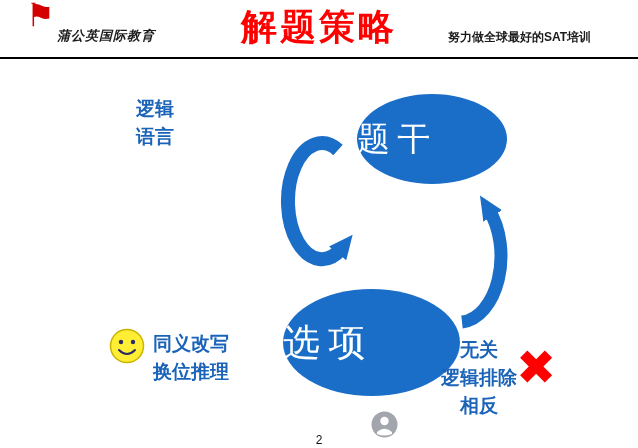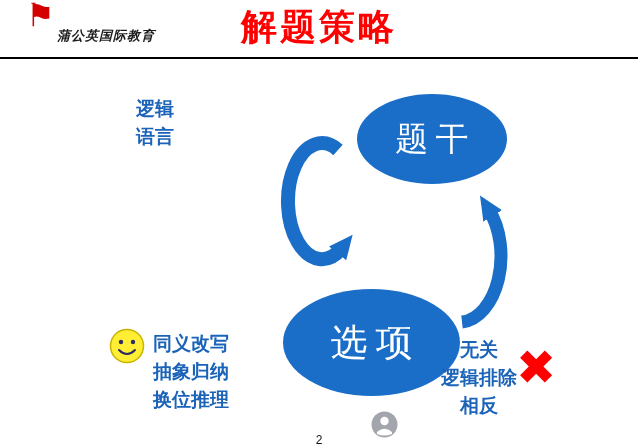--- a/index.html
+++ b/index.html
@@ -5,21 +5,21 @@
   *{box-sizing:border-box;margin:0;padding:0;}
   body{background:#ffffff;font-family:"Liberation Sans","DejaVu Sans",sans-serif;}
   #slide{position:relative;width:638px;height:448px;background:#ffffff;overflow:hidden;}
 
   .flag{position:absolute;left:26px;top:-2px;font-size:32px;line-height:1.1;color:#d40000;}
   .org{position:absolute;left:57px;top:27px;font-size:13px;font-weight:bold;color:#1a1a1a;letter-spacing:1px;font-style:italic;}
   .title{position:absolute;left:0;right:0;top:3px;text-align:center;font-size:36px;font-weight:bold;color:#fe0000;letter-spacing:3px;}
   .slogan{position:absolute;left:448px;top:29px;font-size:12px;font-weight:bold;color:#1a1a1a;}
   .divider{position:absolute;left:0;top:57px;width:638px;height:2px;background:#000;}
 
-  .ellipse{position:absolute;border-radius:50%;background:#1b6ec8;color:#fff;display:flex;align-items:center;justify-content:center;font-family:"Liberation Serif","DejaVu Serif",serif;z-index:2;}
+  .ellipse{position:absolute;border-radius:50%;background:#1b6ec8;color:#fff;display:flex;align-items:center;justify-content:flex-start;font-family:"Liberation Serif","DejaVu Serif",serif;z-index:2;}
   .ellipse span{letter-spacing:.22em;margin-right:-.22em;}
   #el-passage{left:60px;top:169px;width:218px;height:124px;font-size:42px;}
   #el-stem{left:357px;top:94px;width:150px;height:90px;font-size:33px;}
   #el-options{left:283px;top:289px;width:177px;height:107px;font-size:37px;}
 
   .bluenote{position:absolute;color:#1a63b8;font-weight:bold;font-size:19px;line-height:28px;z-index:4;}
   .bluenote span{display:block;}
   #note-logic{left:136px;top:95px;}
   #note-left{left:153px;top:330px;}
   #note-right{left:426px;top:336px;width:106px;text-align:center;}
@@ -34,20 +34,21 @@
   #pagenum{position:absolute;left:0;right:0;bottom:1px;text-align:center;font-size:12px;color:#111;}
 </style>
 </head>
 <body>
 
 <div id="slide">
 
   <span class="flag">⚑</span>
   <span class="org">蒲公英国际教育</span>
   <div class="title">解题策略</div>
+  <span class="slogan">努力做全球最好的SAT培训</span>
   <div class="divider"></div>
 
   <svg id="arrow-layer" width="638" height="448" viewBox="0 0 638 448">
     <defs>
       <marker id="ah" markerWidth="26" markerHeight="26" refX="7" refY="13" orient="auto" markerUnits="userSpaceOnUse">
         <path d="M0,2 L24,13 L0,24 Z" fill="#1b6ec8"></path>
       </marker>
     </defs>
     <path d="M 338 150 A 34 58 0 1 0 342 248" fill="none" stroke="#1b6ec8" stroke-width="14" marker-end="url(#ah)"></path>
     <path d="M 462 322 A 42 66 0 0 0 489 210" fill="none" stroke="#1b6ec8" stroke-width="13" marker-end="url(#ah)"></path>
@@ -67,21 +68,20 @@
 
   <svg id="smiley" viewBox="0 0 38 38">
     <circle cx="19" cy="19" r="16.5" fill="#ffee33" stroke="#c9b400" stroke-width="1.5"></circle>
     <circle cx="13" cy="15" r="2.2" fill="#2b2b66"></circle>
     <circle cx="25" cy="15" r="2.2" fill="#2b2b66"></circle>
     <path d="M11 23 Q19 31 27 23" fill="none" stroke="#2b2b66" stroke-width="2" stroke-linecap="round"></path>
   </svg>
 
   <div class="bluenote" id="note-left">
     <span>同义改写</span>
-    <span>抽象归纳</span>
     <span>换位推理</span>
   </div>
 
   <div class="bluenote" id="note-right">
     <span>无关</span>
     <span>逻辑排除</span>
     <span>相反</span>
   </div>
 
   <span id="cross">✖</span>

